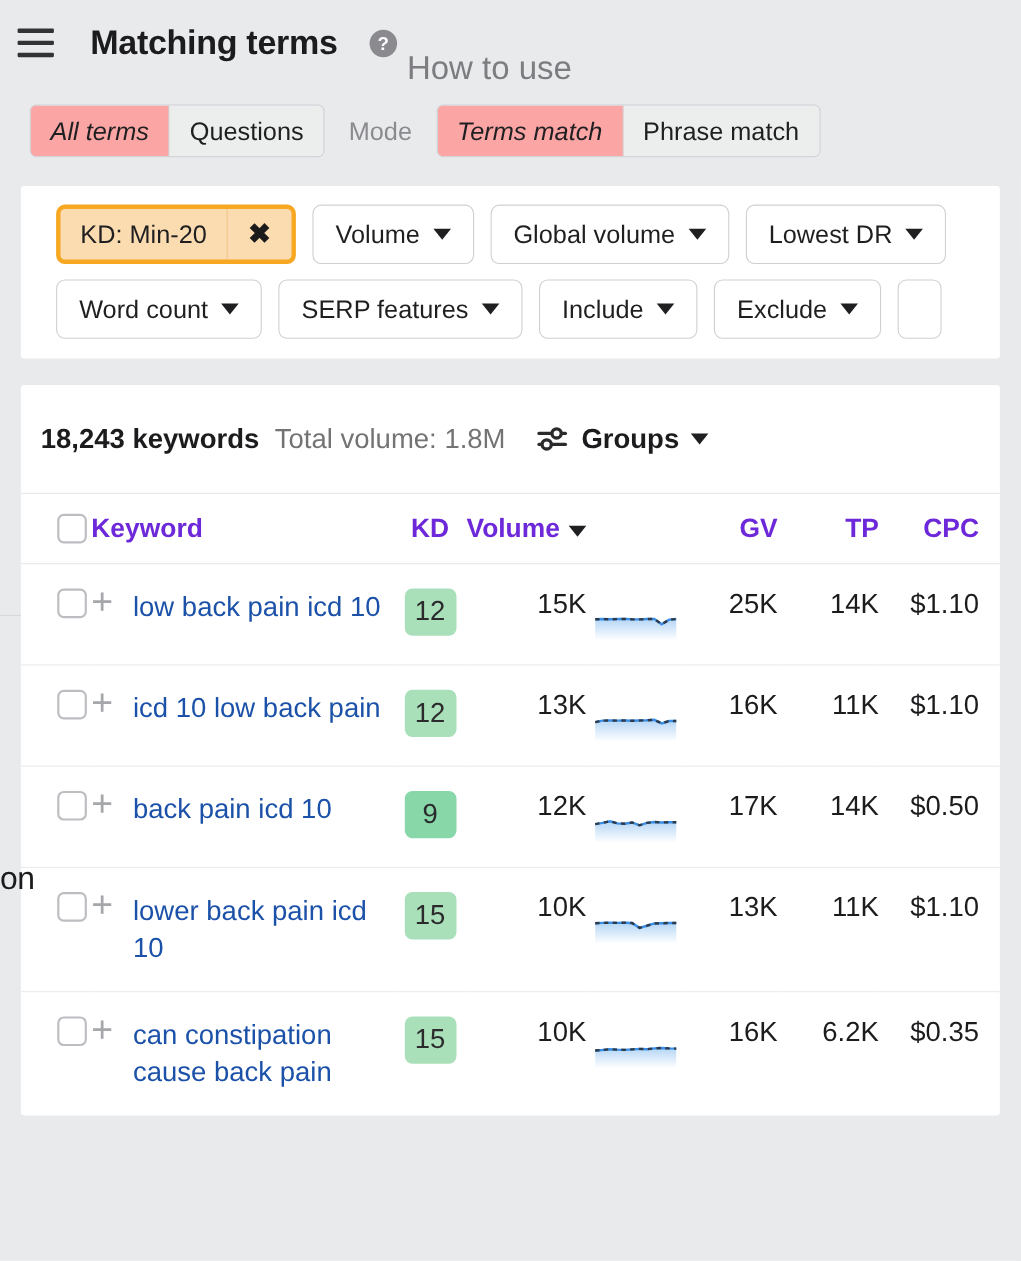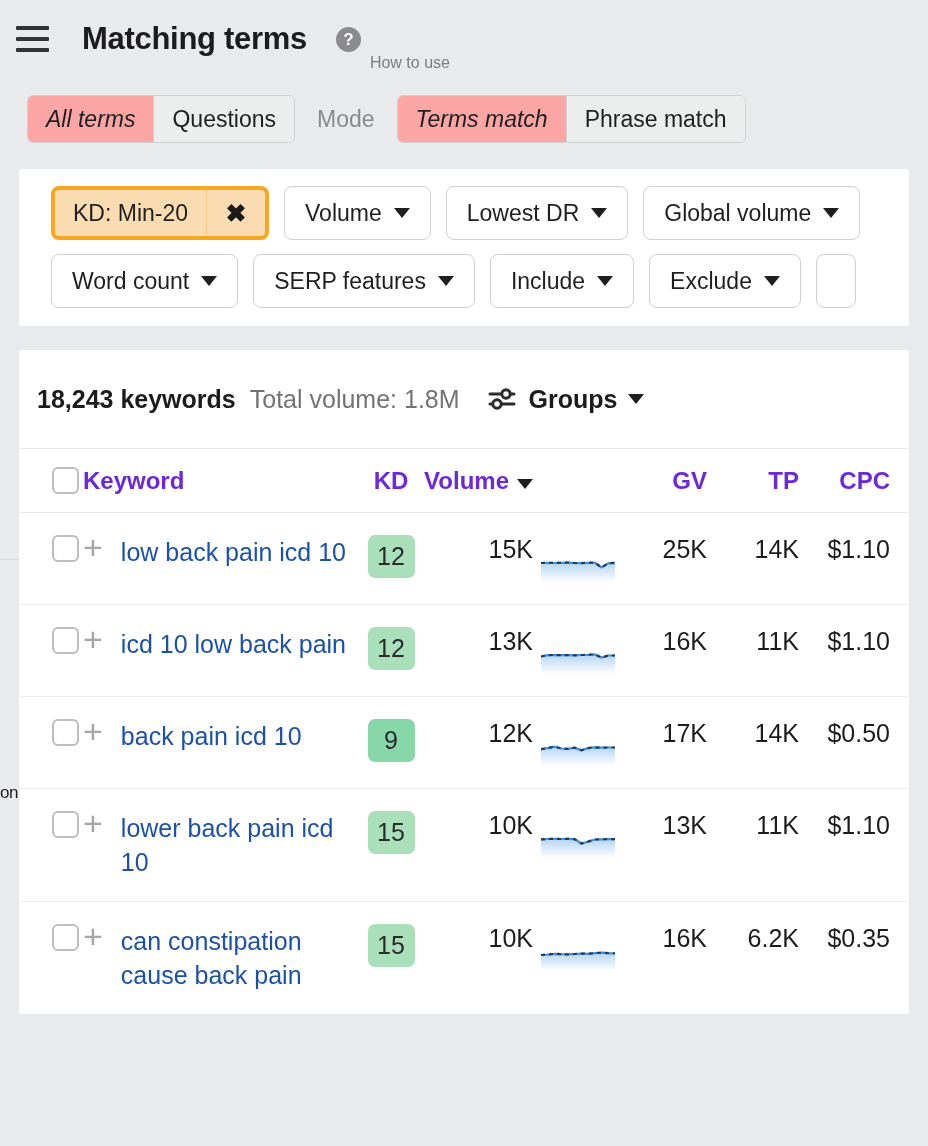--- a/index.html
+++ b/index.html
@@ -31,21 +31,21 @@
     display: flex; align-items: center; gap: 9px;
     margin-left: 29px; cursor: pointer;
   }
   .help-icon {
     width: 25px; height: 25px; border-radius: 50%;
     background: #8a8a8f; color: #fff;
     font-size: 17px; font-weight: bold;
     display: flex; align-items: center; justify-content: center;
     line-height: 1;
   }
-  .howto-label { font-size: 16px; color: #7c7c81; white-space: nowrap; margin-top: 47px; }
+  .howto-label { font-size: 30px; color: #7c7c81; white-space: nowrap; margin-top: 47px; }
 
   
   .modebar {
     display: flex; align-items: center;
     padding: 0 0 0 27px; height: 82px;
     background: #e9eaec; gap: 0;
   }
   .segmented {
     display: flex; border: 1px solid #cfd0d3; border-radius: 6px;
     overflow: hidden; background: #e9eaec; height: 48px;
@@ -170,21 +170,21 @@
     font-size: 25px; color: #2b2b2d; padding: 0 8px;
   }
   .cell-num { text-align: right; }
   .cell-spark { padding-left: 8px; padding-right: 8px; }
   .spark { width: 74px; height: 47px; display: block; }
   .cell-cpc { text-align: right; padding-right: 19px; }
 
   
   .edge-frag {
     position: absolute; left: 0; top: 783px;
-    font-size: 17px; color: #1c1c1e; letter-spacing: -0.5px;
+    font-size: 29px; color: #1c1c1e; letter-spacing: -0.5px;
   }
   .edge-rule { position: absolute; left: 0; top: 559px; width: 19px; height: 1px; background: #d8d9db; }
 </style>
 </head>
 <body>
 
 <div class="header">
   <div class="hamburger">
     <span></span>
     <span></span>
@@ -213,25 +213,25 @@
   <div class="filter-row">
     <div class="chip-active">
       <div class="chip-text">KD: Min-20</div>
       <div class="chip-x">✖</div>
     </div>
     <div class="fbtn">
       <span>Volume</span>
       <span class="caret"></span>
     </div>
     <div class="fbtn">
+      <span>Global volume</span>
+      <span class="caret"></span>
+    </div>
+    <div class="fbtn">
       <span>Lowest DR</span>
-      <span class="caret"></span>
-    </div>
-    <div class="fbtn">
-      <span>Global volume</span>
       <span class="caret"></span>
     </div>
   </div>
   <div class="filter-row">
     <div class="fbtn">
       <span>Word count</span>
       <span class="caret"></span>
     </div>
     <div class="fbtn">
       <span>SERP features</span>

